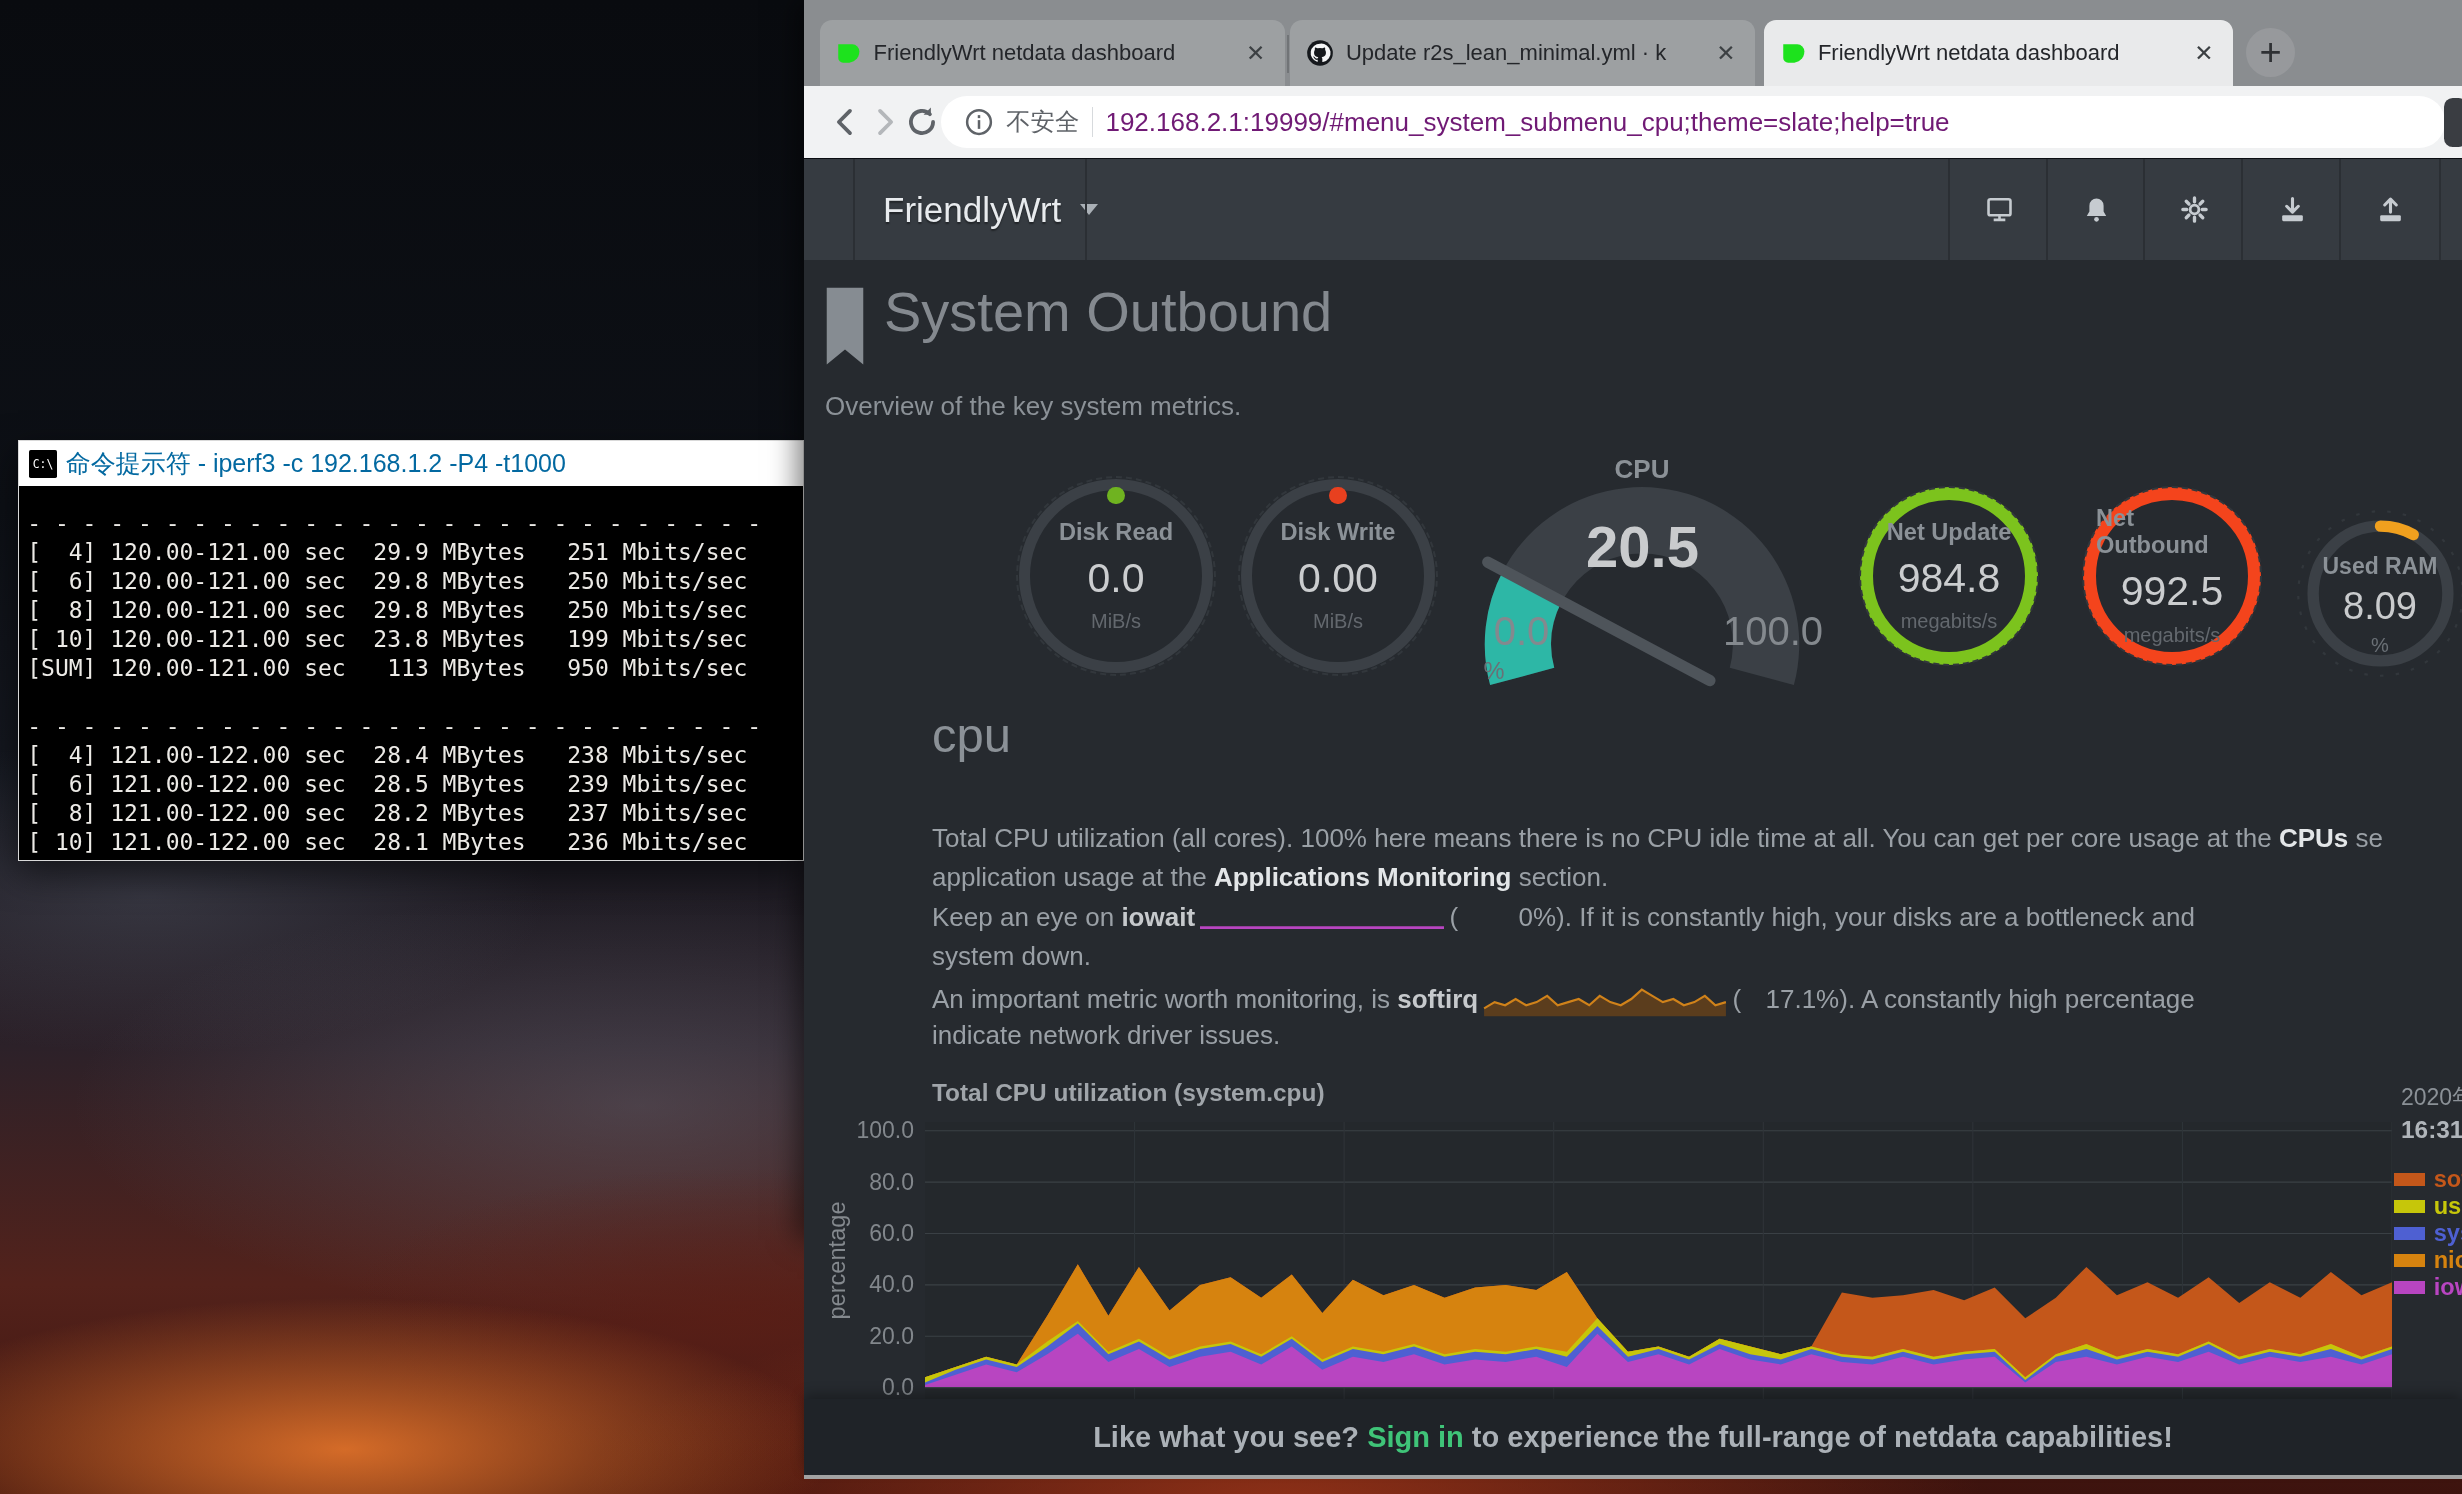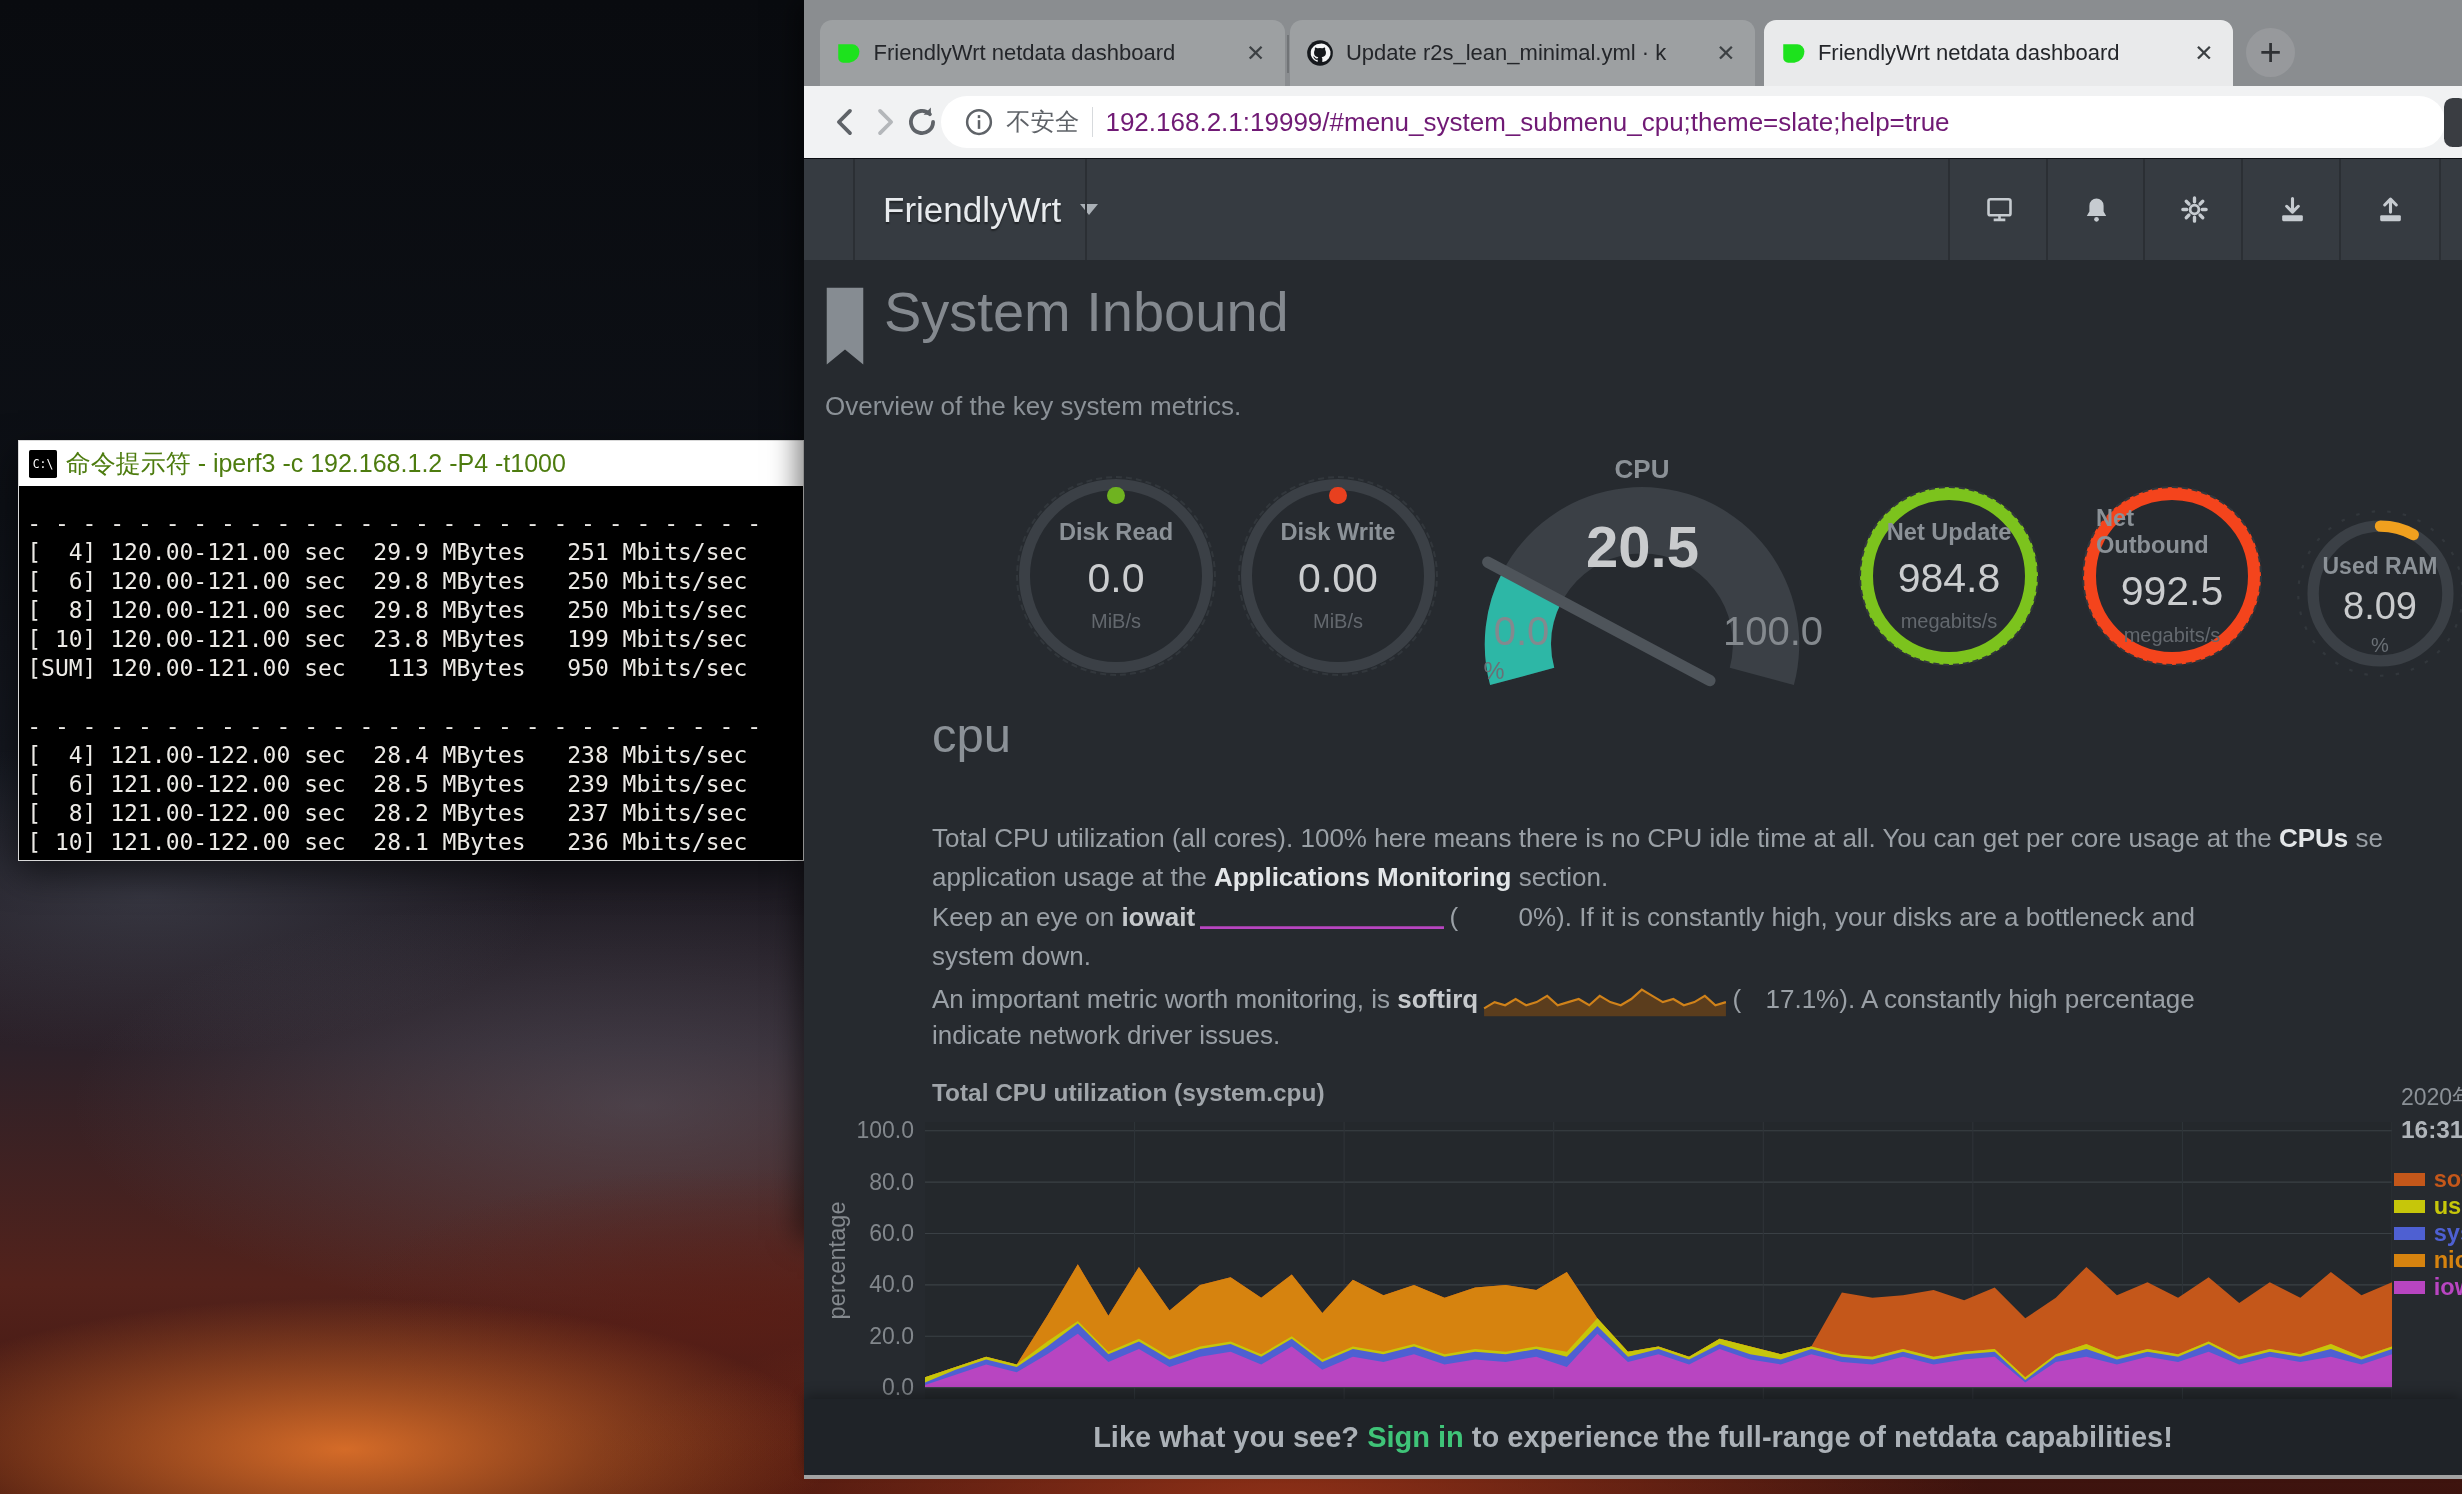--- a/index.html
+++ b/index.html
@@ -17,21 +17,21 @@
       radial-gradient(664px 262px at 6% 60%, rgba(105,112,128,.3), rgba(105,112,128,0) 60%),
       linear-gradient(180deg,#090b0f 0%,#0d1016 34%,#151820 52%,#2c2129 70%,#53221b 86%,#3d130e 100%);
   }
 
   
   #terminal { left:17.5px; top:440px; width:786px; height:421px; border:1.7px solid #d9d9d9;
     box-shadow:0 12.2px 35px rgba(0,0,0,.55); background:#000; }
   #terminal-titlebar { left:0; top:0; right:0; height:45px; background:#ffffff; display:flex; align-items:center; padding:0 10.5px; gap:8.7px; }
   #terminal-icon { width:28px; height:28px; background:#000; color:#fff; font-family:"DejaVu Sans Mono",monospace;
     font-size:11.4px; display:flex; align-items:center; justify-content:center; border-radius:1.7px; }
-  #terminal-title { font-size:25px; color:#4d7c0f; white-space:nowrap; overflow:hidden; }
+  #terminal-title { font-size:25px; color:#0369a1; white-space:nowrap; overflow:hidden; }
   #terminal-body { left:0; top:45px; right:0; bottom:0; background:#000; padding:23px 12.2px 0 8.7px; overflow:hidden; }
   #terminal-body pre { font-family:"DejaVu Sans Mono",monospace; font-size:23px; line-height:29px; color:#eceae6; }
 
   
   #browser { left:804px; top:0; width:1658px; height:1240px; box-shadow:-7px 0 26px rgba(0,0,0,.5); }
   #tabstrip { left:0; top:0; right:0; height:86px; background:#8a8d90; }
   .tab { top:20px; height:66px; border-radius:12.2px 12.2px 0 0; display:flex; align-items:center; padding:0 14px 0 15.7px; gap:12.2px; }
   .tab-inactive { background:#9da0a2; }
   .tab-active { background:#e9eaeb; }
   .tab-title { font-size:22px; color:#24262a; white-space:nowrap; overflow:hidden; flex:1; }
@@ -221,21 +221,21 @@
         </svg>
     </div>
     <div class="nd-seam abs" style="left:1635px;"></div>
   </div>
 
   <div id="nd-body" class="abs">
 
     <svg class="abs" style="left:21px; top:26px;" width="40" height="82" viewBox="0 0 46 94">
       <path d="M2 2h42v88L23 73 2 90Z" fill="#868c92"></path>
     </svg>
-    <h1 id="page-title" class="abs" style="font-weight:normal;">System Inbound</h1>
+    <h1 id="page-title" class="abs" style="font-weight:normal;">System Outbound</h1>
     <div id="page-subtitle" class="abs">Overview of the key system metrics.</div>
 
     <div class="ring abs" style="left:215px; top:219px; width:194px; height:194px; border:11.4px solid #3b4046;">
       <div class="ring-dot" style="background: rgb(111, 179, 32);"></div>
       <div class="ring-inner">
         <div class="g-label">Disk Read</div>
         <div class="g-value">0.0</div>
         <div class="g-unit">MiB/s</div>
       </div>
     </div>

